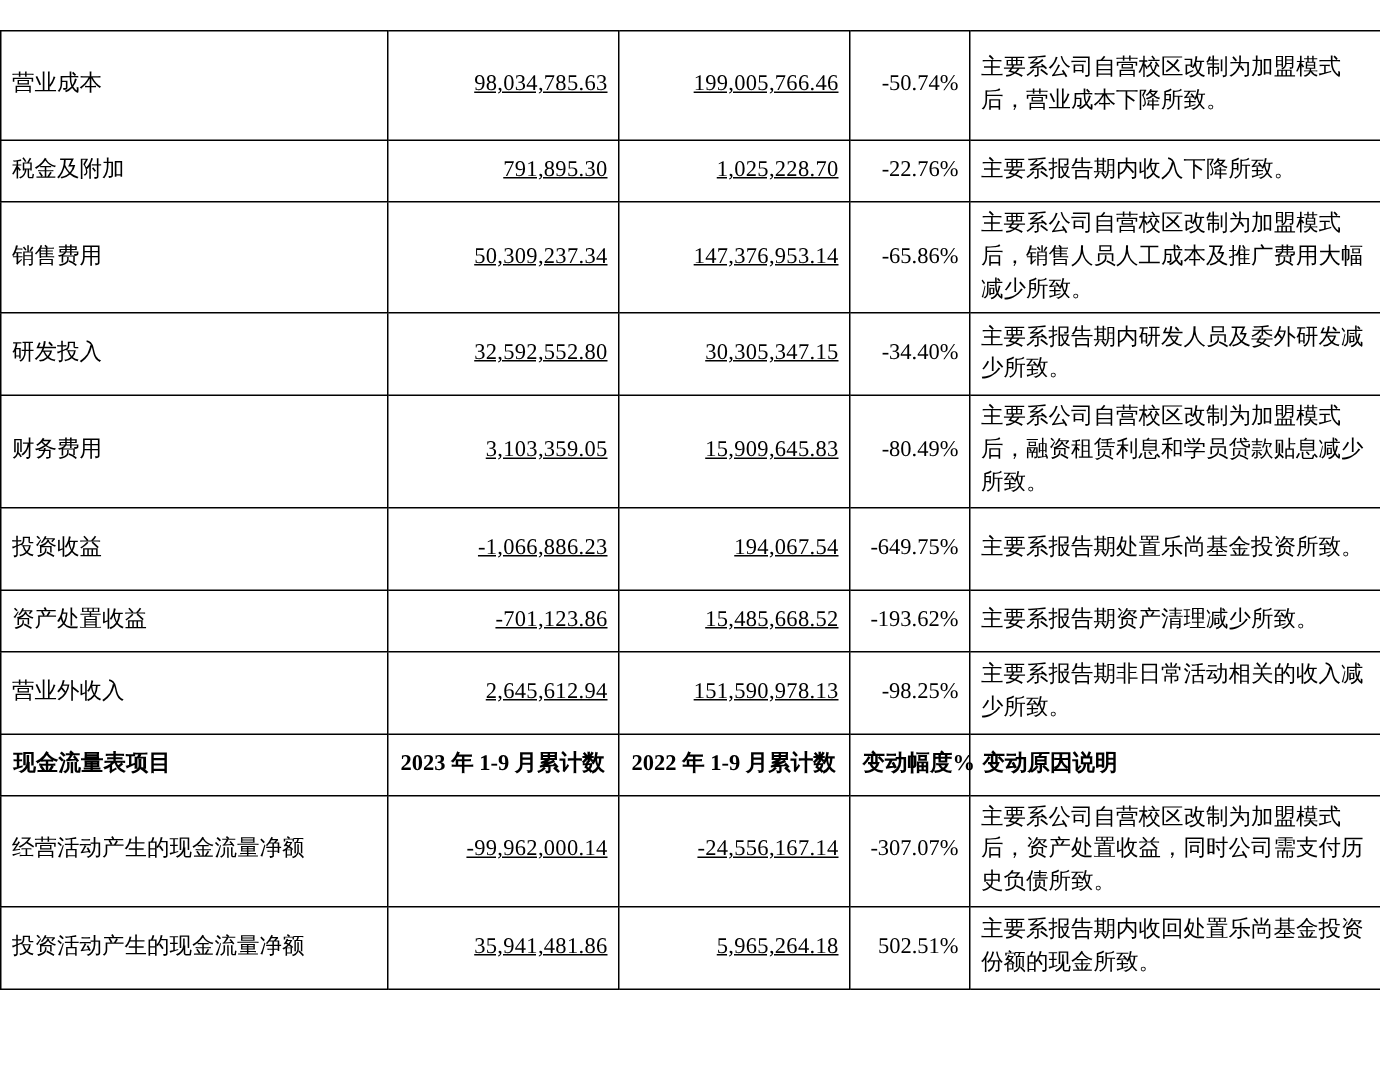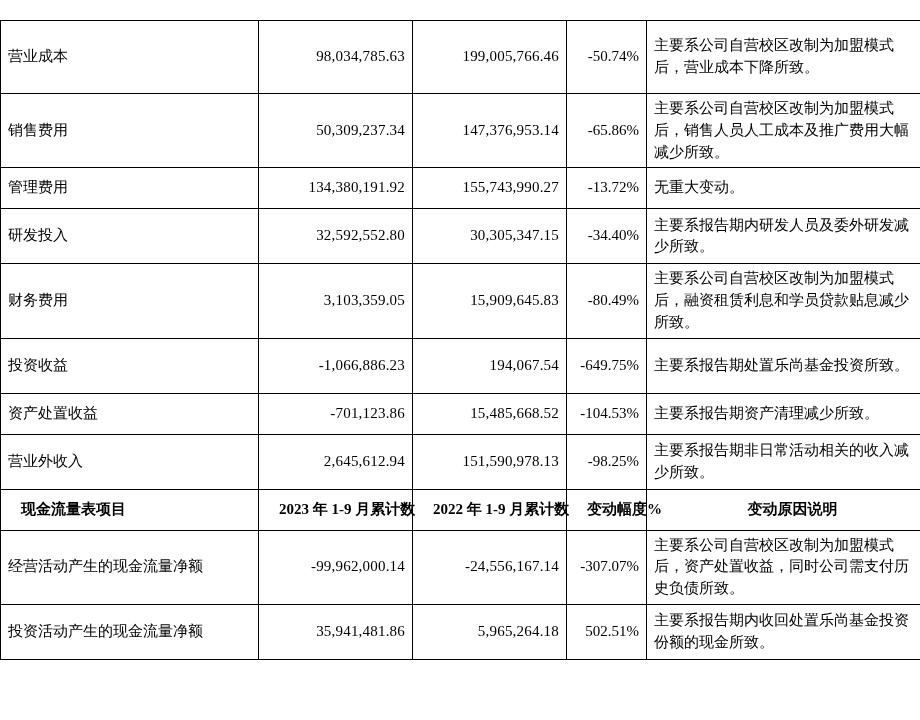--- a/index.html
+++ b/index.html
@@ -45,37 +45,38 @@
     text-align: left;
     padding-left: 14px;
     font-size: 15px;
   }
   td.num {
     text-align: right;
     font-family: "Liberation Serif", "DejaVu Serif", serif;
     font-size: 15px;
     letter-spacing: 0.2px;
     padding-right: 8px;
+    text-decoration: underline;
   }
   td.pct {
     text-align: right;
     font-size: 15px;
     padding-right: 8px;
   }
   td.reason {
     text-align: left;
     font-size: 15px;
     padding-left: 7px;
     padding-right: 4px;
     line-height: 1.45;
   }
   tr.header-row td {
     font-weight: bold;
-    text-align: center;
-    padding-left: 20px;
+    text-align: left;
+    padding-left: 8px;
     padding-right: 2px;
     white-space: nowrap;
     font-size: 15px;
   }
   tr.header-row td.item {
     text-align: left;
   }
   .tall td { height: 64px; }
   .med td { height: 46px; }
   .short td { height: 32px; }
@@ -95,36 +96,36 @@
     <tbody>
 
       <tr class="tall">
         <td class="item">营业成本</td>
         <td class="num">98,034,785.63</td>
         <td class="num">199,005,766.46</td>
         <td class="pct">-50.74%</td>
         <td class="reason">主要系公司自营校区改制为加盟模式后，营业成本下降所致。</td>
       </tr>
 
+      <tr class="short">
+        <td class="item">税金及附加</td>
+        <td class="num">791,895.30</td>
+        <td class="num">1,025,228.70</td>
+        <td class="pct">-22.76%</td>
+        <td class="reason">主要系报告期内收入下降所致。</td>
+      </tr>
 
       <tr class="tall">
         <td class="item">销售费用</td>
         <td class="num">50,309,237.34</td>
         <td class="num">147,376,953.14</td>
         <td class="pct">-65.86%</td>
         <td class="reason">主要系公司自营校区改制为加盟模式后，销售人员人工成本及推广费用大幅减少所致。</td>
       </tr>
 
-      <tr class="short">
-        <td class="item">管理费用</td>
-        <td class="num">134,380,191.92</td>
-        <td class="num">155,743,990.27</td>
-        <td class="pct">-13.72%</td>
-        <td class="reason">无重大变动。</td>
-      </tr>
 
       <tr class="med">
         <td class="item">研发投入</td>
         <td class="num">32,592,552.80</td>
         <td class="num">30,305,347.15</td>
         <td class="pct">-34.40%</td>
         <td class="reason">主要系报告期内研发人员及委外研发减少所致。</td>
       </tr>
 
       <tr class="tall">
@@ -141,21 +142,21 @@
         <td class="num">-1,066,886.23</td>
         <td class="num">194,067.54</td>
         <td class="pct">-649.75%</td>
         <td class="reason">主要系报告期处置乐尚基金投资所致。</td>
       </tr>
 
       <tr class="short">
         <td class="item">资产处置收益</td>
         <td class="num">-701,123.86</td>
         <td class="num">15,485,668.52</td>
-        <td class="pct">-104.53%</td>
+        <td class="pct">-193.62%</td>
         <td class="reason">主要系报告期资产清理减少所致。</td>
       </tr>
 
       <tr class="med">
         <td class="item">营业外收入</td>
         <td class="num">2,645,612.94</td>
         <td class="num">151,590,978.13</td>
         <td class="pct">-98.25%</td>
         <td class="reason">主要系报告期非日常活动相关的收入减少所致。</td>
       </tr>

